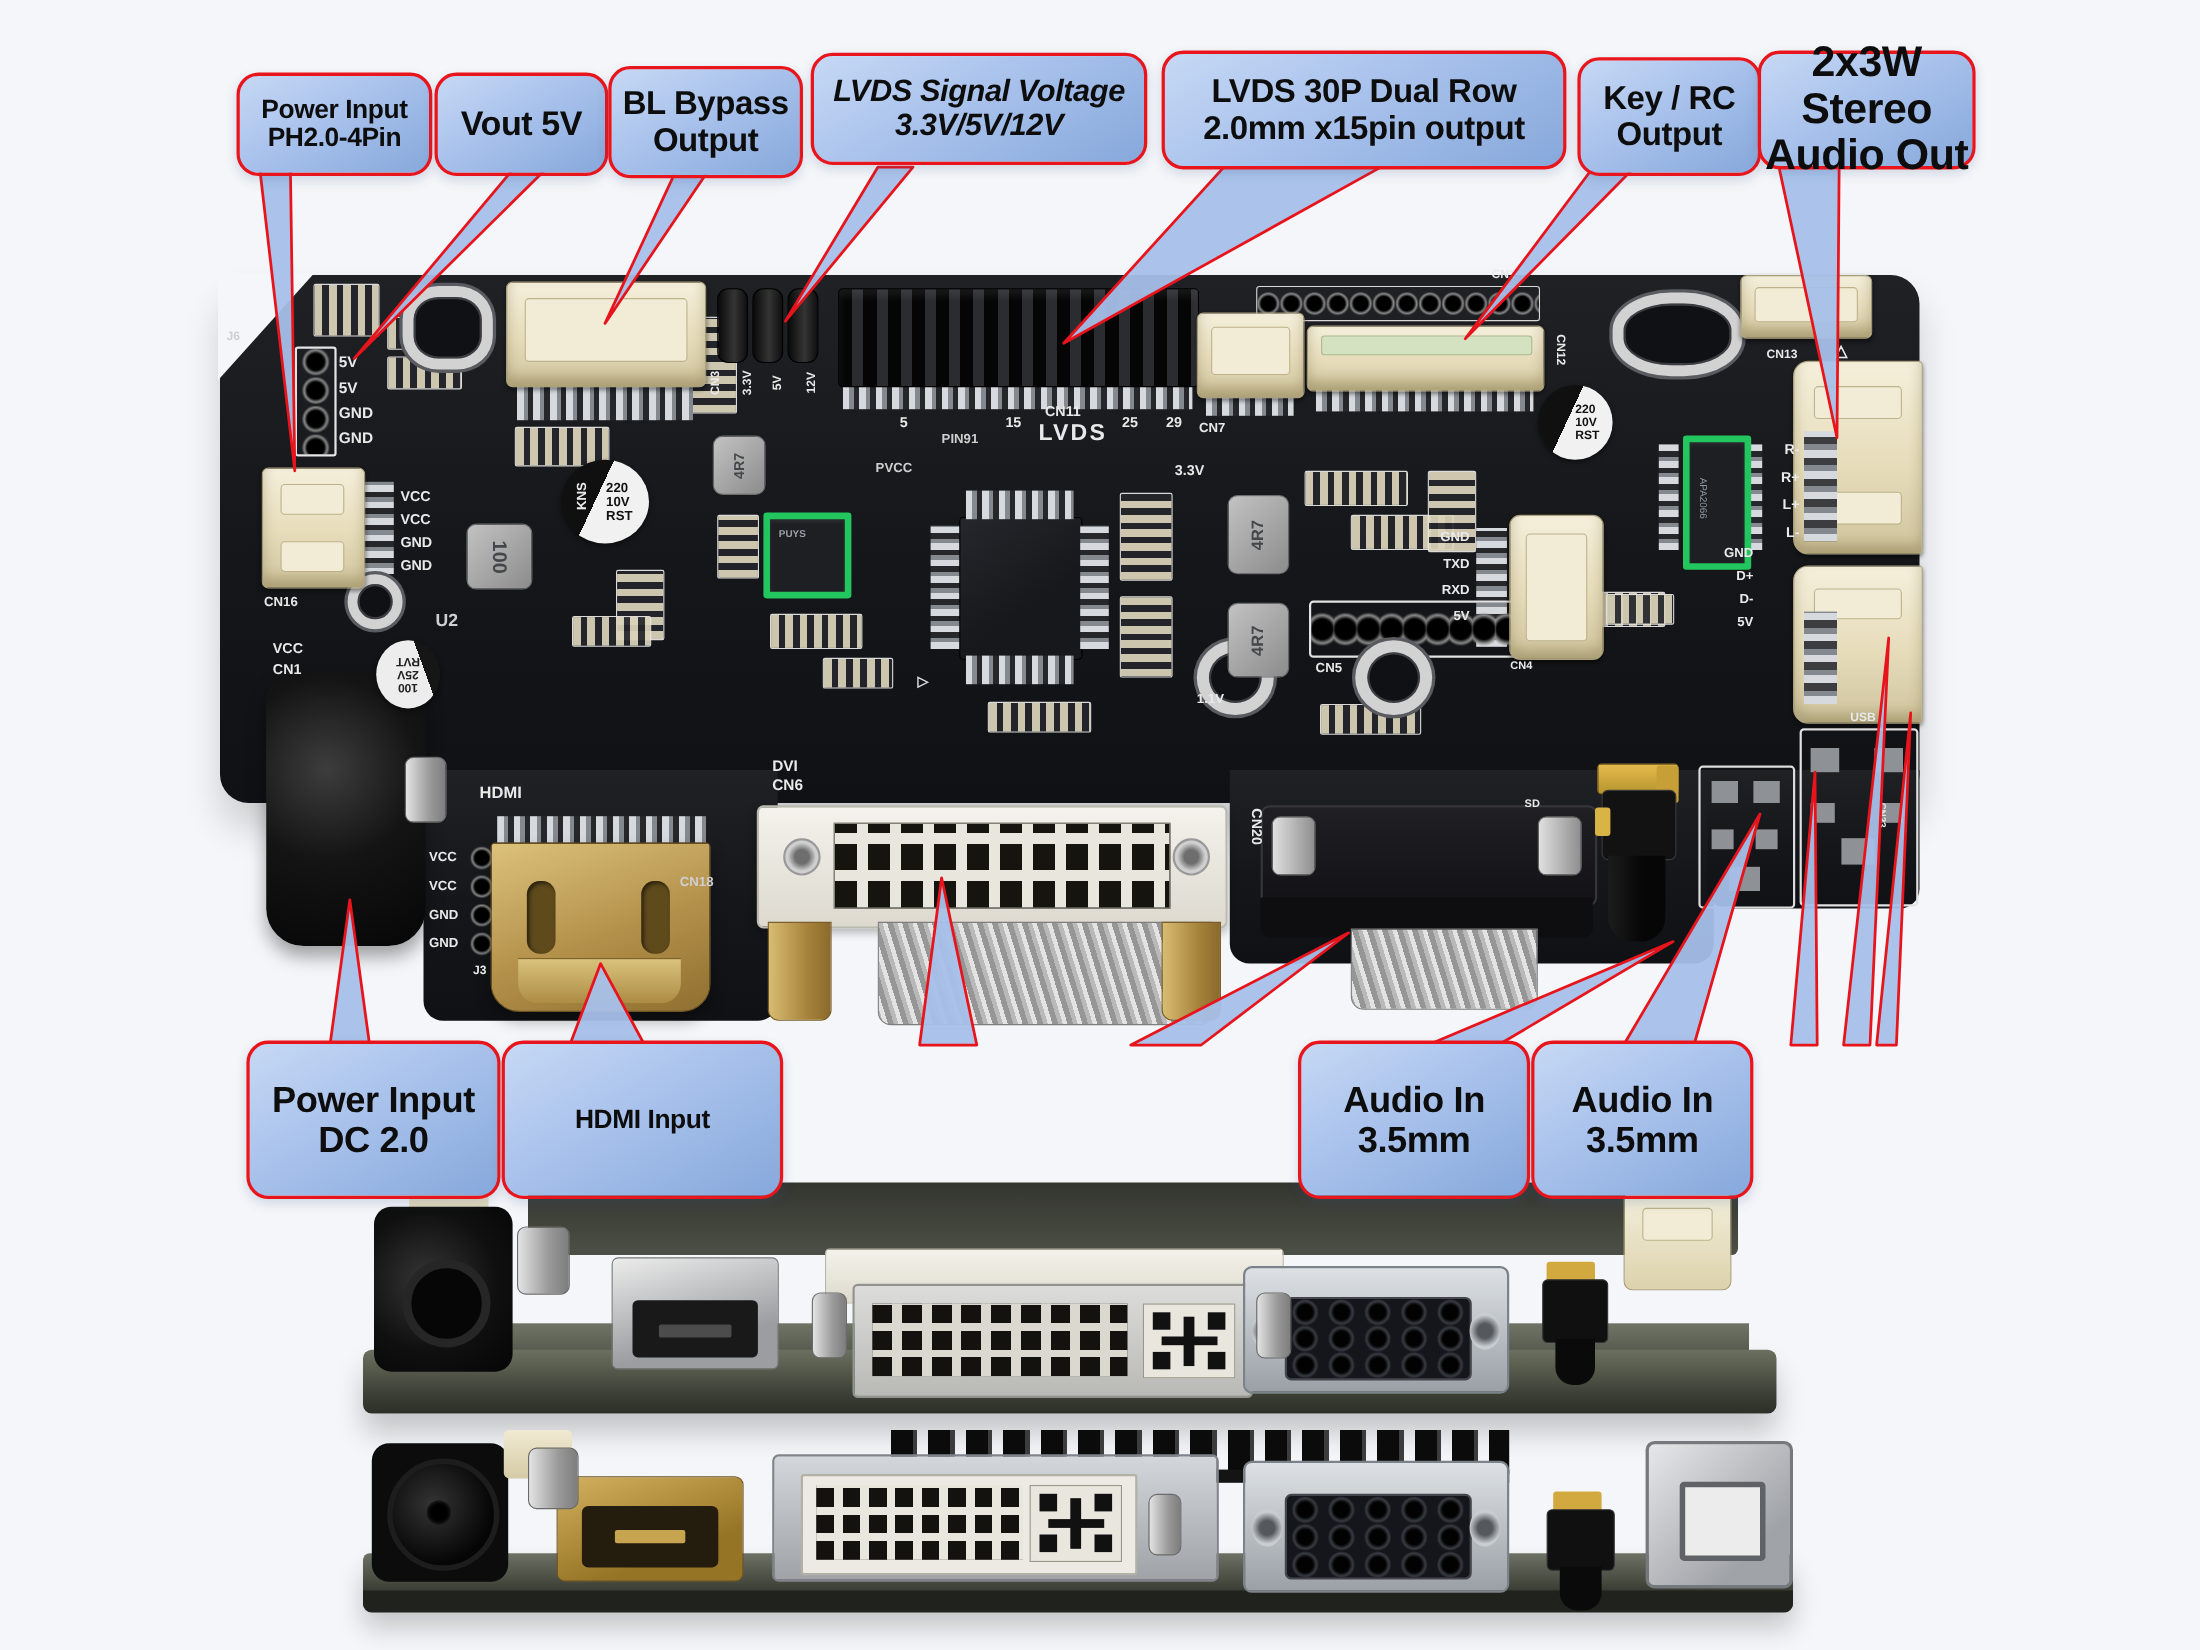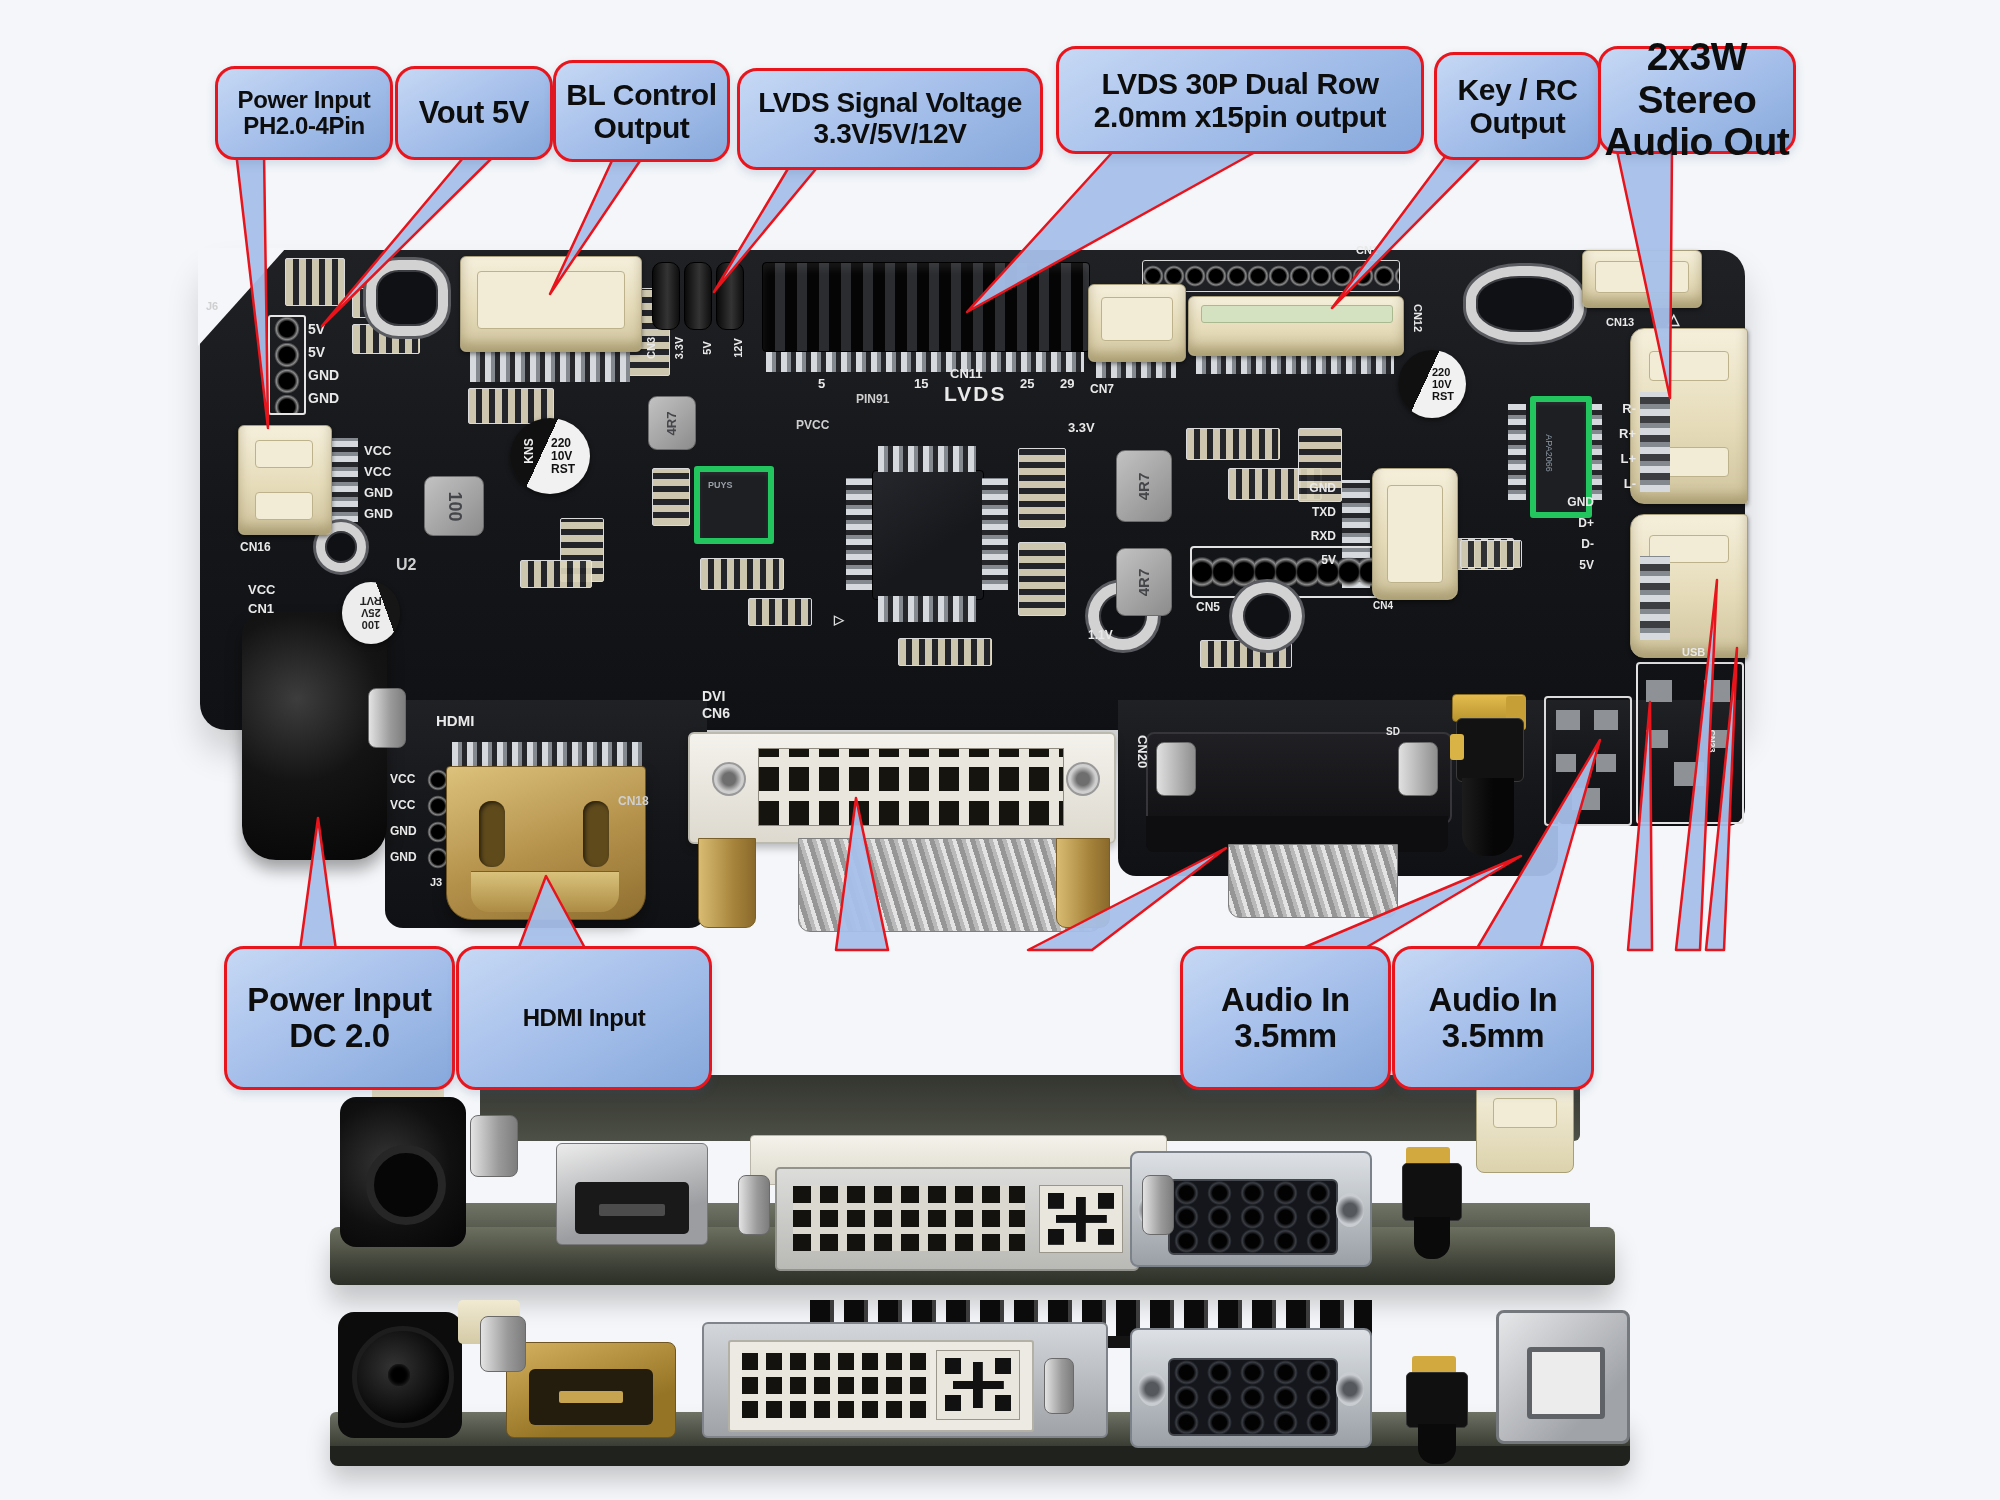--- a/index.html
+++ b/index.html
@@ -321,24 +321,24 @@
   </svg>
 
   <div class="callout" style="left:215px;top:66px;width:172px;height:88px;font-size:24px;">
     <span class="callout-label">Power Input
 PH2.0-4Pin</span>
     </div>
   <div class="callout" style="left:395px;top:66px;width:152px;height:88px;font-size:31px;">
     <span class="callout-label">Vout 5V</span>
     </div>
   <div class="callout" style="left:553px;top:60px;width:171px;height:96px;font-size:30px;">
-    <span class="callout-label">BL Control
+    <span class="callout-label">BL Bypass
 Output</span>
     </div>
-  <div class="callout" style="left:737px;top:68px;width:300px;height:96px;font-size:28px;">
+  <div class="callout" style="left:737px;top:48px;width:300px;height:96px;font-size:28px;font-style:italic;">
     <span class="callout-label">LVDS Signal Voltage
 3.3V/5V/12V</span>
     </div>
   <div class="callout" style="left:1056px;top:46px;width:362px;height:102px;font-size:30px;">
     <span class="callout-label">LVDS 30P Dual Row
 2.0mm x15pin output</span>
     </div>
   <div class="callout" style="left:1434px;top:52px;width:161px;height:102px;font-size:30px;">
     <span class="callout-label">Key / RC
 Output</span>

